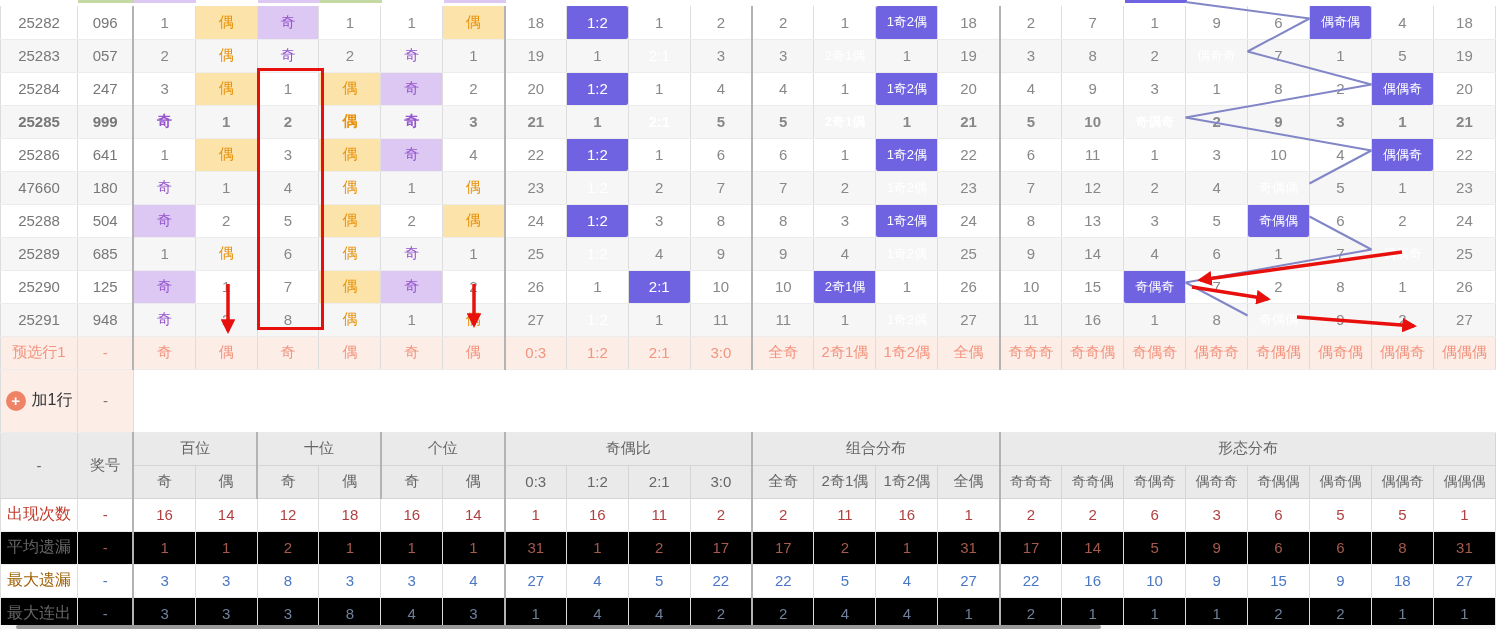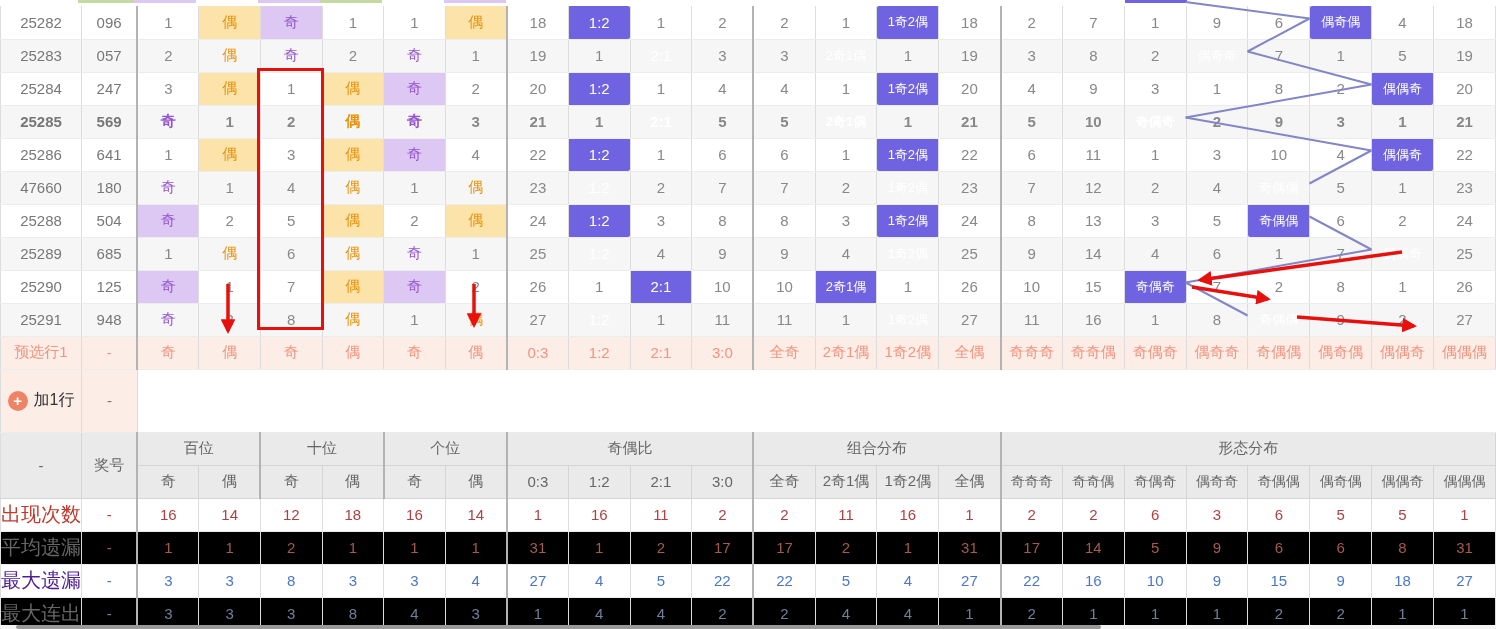--- a/index.html
+++ b/index.html
@@ -18,24 +18,24 @@
   td.hit-blue.cn{font-size:13px;}
   tr.pre td{background:#FDEDE7;color:#F2947E;}
   tr.addrow td{background:#FDEDE7;margin-top:48px;}
   tr.addrow td.blank{background:#fff;border-right:none;}
   tr.addrow td.albl{color:#333;font-size:16px;}
   tr.addrow td.adash{color:#777;}
   .plus{display:inline-block;width:20px;height:20px;border-radius:50%;background:#EE8365;color:#fff;
         font-size:15px;line-height:20px;text-align:center;margin-right:6px;font-weight:bold;vertical-align:middle;}
   tr.hh td{background:#eaeaea;color:#666;border-right:1px solid #d5d5d5;border-bottom:1px solid #d5d5d5;}
   tr.hh td.pat{font-size:14px;}
-  tr.stat td.slabel{font-size:20px;}
+  tr.stat td.slabel{font-size:16px;}
   tr.s-appear td{color:#B04040;} tr.s-appear td.slabel{color:#C0392B;}
   tr.s-avg td{color:#A65A4E;}   tr.s-avg td.slabel{color:#666;}
-  tr.s-maxmiss td{color:#4A77C6;} tr.s-maxmiss td.slabel{color:#4c1d95;}
+  tr.s-maxmiss td{color:#4A77C6;} tr.s-maxmiss td.slabel{color:#a16207;}
   tr.s-maxrun td{color:#70809B;}  tr.s-maxrun td.slabel{color:#666;}
   tr.stat.alt td{background:#000000;}
   .sliver{position:absolute;top:0;height:3px;}
   #overlay{position:absolute;left:0;top:0;z-index:5;pointer-events:none;}
   #ann-title{position:absolute;left:420px;top:72px;z-index:6;color:#E60000;font-size:23px;
              font-weight:bold;letter-spacing:1px;pointer-events:none;}
   #ann-rect{position:absolute;left:257px;top:68px;width:61px;height:256px;border:3px solid #E8100C;
             z-index:6;pointer-events:none;}
   #hscroll{position:absolute;left:0;bottom:0;width:1496px;height:4px;background:#f4f4f4;z-index:7;}
   #hthumb{position:absolute;left:16px;top:0;width:1085px;height:4px;background:#999;border-radius:2px;}
@@ -145,21 +145,21 @@
           <td>9</td>
           <td>3</td>
           <td>1</td>
           <td>8</td>
           <td>2</td>
           <td class="hit-blue cn">偶偶奇</td>
           <td>20</td>
         </tr>
         <tr class="data alt" style="height: 33px; font-weight: bold;">
           <td class="first pcell">25285</td>
-          <td class="ncell">569</td>
+          <td class="ncell">999</td>
           <td class="gs hit-odd">奇</td>
           <td>1</td>
           <td>2</td>
           <td class="hit-even">偶</td>
           <td class="hit-odd">奇</td>
           <td>3</td>
           <td class="gs">21</td>
           <td>1</td>
           <td class="hit-blue">2:1</td>
           <td>5</td>

